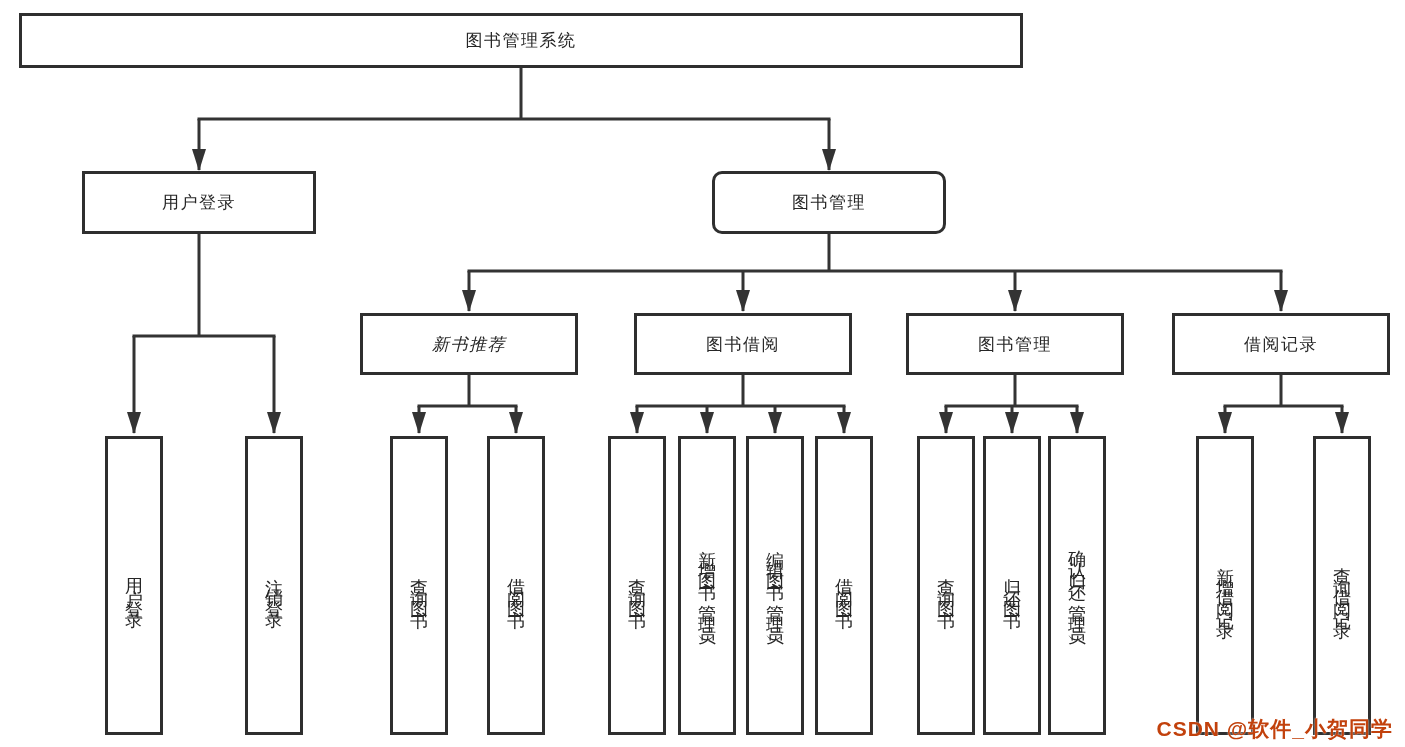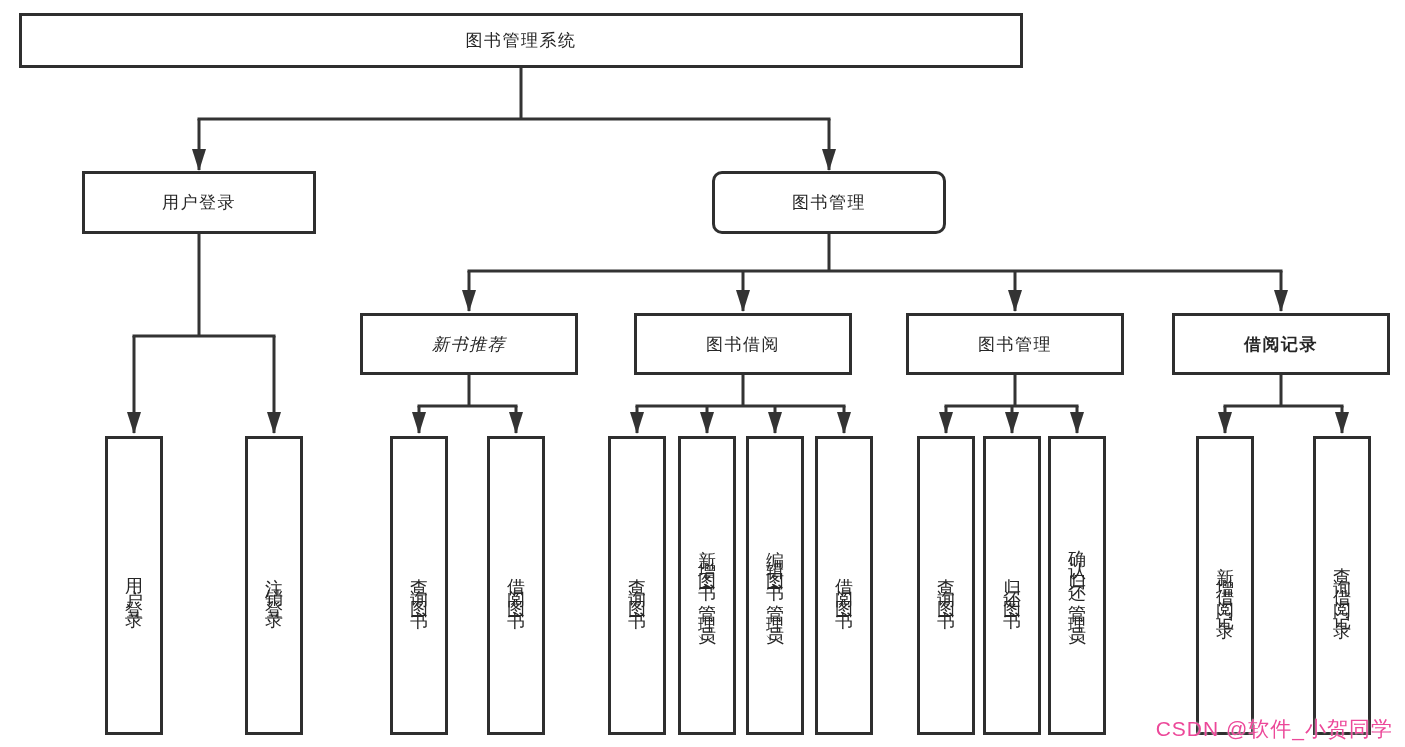--- a/index.html
+++ b/index.html
@@ -48,23 +48,23 @@
     text-orientation: mixed;
     font-size: 18px;
     letter-spacing: 11px;
     line-height: 1;
   }
   #watermark {
     position: absolute;
     right: 12px;
     bottom: 4px;
     font-size: 21px;
-    font-weight: 400;
+    font-weight: 700;
     letter-spacing: 1px;
-    color: #ec4899;
+    color: #c2410c;
     white-space: nowrap;
     text-shadow: 0 0 2px #ffffff;
     z-index: 5;
   }
 </style>
 </head>
 <body>
 
 <div id="canvas">
   <svg id="edges" width="1405" height="747" viewBox="0 0 1405 747" xmlns="http://www.w3.org/2000/svg">
@@ -100,21 +100,21 @@
       <path class="edge" d="M1225,406 V433" marker-end="url(#arrow)"></path>
       <path class="edge" d="M1342,406 V433" marker-end="url(#arrow)"></path>
     </svg>
   <div id="nodes">
       <div class="node node-h" style="left: 19px; top: 13px; width: 1004px; height: 55px;">图书管理系统</div>
       <div class="node node-h" style="left: 82px; top: 171px; width: 234px; height: 63px;">用户登录</div>
       <div class="node node-h" style="left: 712px; top: 171px; width: 234px; height: 63px; border-radius: 10px;">图书管理</div>
       <div class="node node-h" style="left: 360px; top: 313px; width: 218px; height: 62px; font-style: italic;">新书推荐</div>
       <div class="node node-h" style="left: 634px; top: 313px; width: 218px; height: 62px; font-family: Liberation Mono, monospace;">图书借阅</div>
       <div class="node node-h" style="left: 906px; top: 313px; width: 218px; height: 62px;">图书管理</div>
-      <div class="node node-h" style="left: 1172px; top: 313px; width: 218px; height: 62px; font-weight: bold;">借阅记录</div>
+      <div class="node node-h" style="left: 1172px; top: 313px; width: 218px; height: 62px;">借阅记录</div>
       <div class="node node-v" style="left: 105px; top: 436px; width: 58px; height: 299px;">用户登录</div>
       <div class="node node-v" style="left: 245px; top: 436px; width: 58px; height: 299px;">注销登录</div>
       <div class="node node-v" style="left: 390px; top: 436px; width: 58px; height: 299px;">查询图书</div>
       <div class="node node-v" style="left: 487px; top: 436px; width: 58px; height: 299px;">借阅图书</div>
       <div class="node node-v" style="left: 608px; top: 436px; width: 58px; height: 299px;">查询图书</div>
       <div class="node node-v" style="left: 678px; top: 436px; width: 58px; height: 299px;">新增图书（管理员）</div>
       <div class="node node-v" style="left: 746px; top: 436px; width: 58px; height: 299px;">编辑图书（管理员）</div>
       <div class="node node-v" style="left: 815px; top: 436px; width: 58px; height: 299px;">借阅图书</div>
       <div class="node node-v" style="left: 917px; top: 436px; width: 58px; height: 299px;">查询图书</div>
       <div class="node node-v" style="left: 983px; top: 436px; width: 58px; height: 299px;">归还图书</div>

